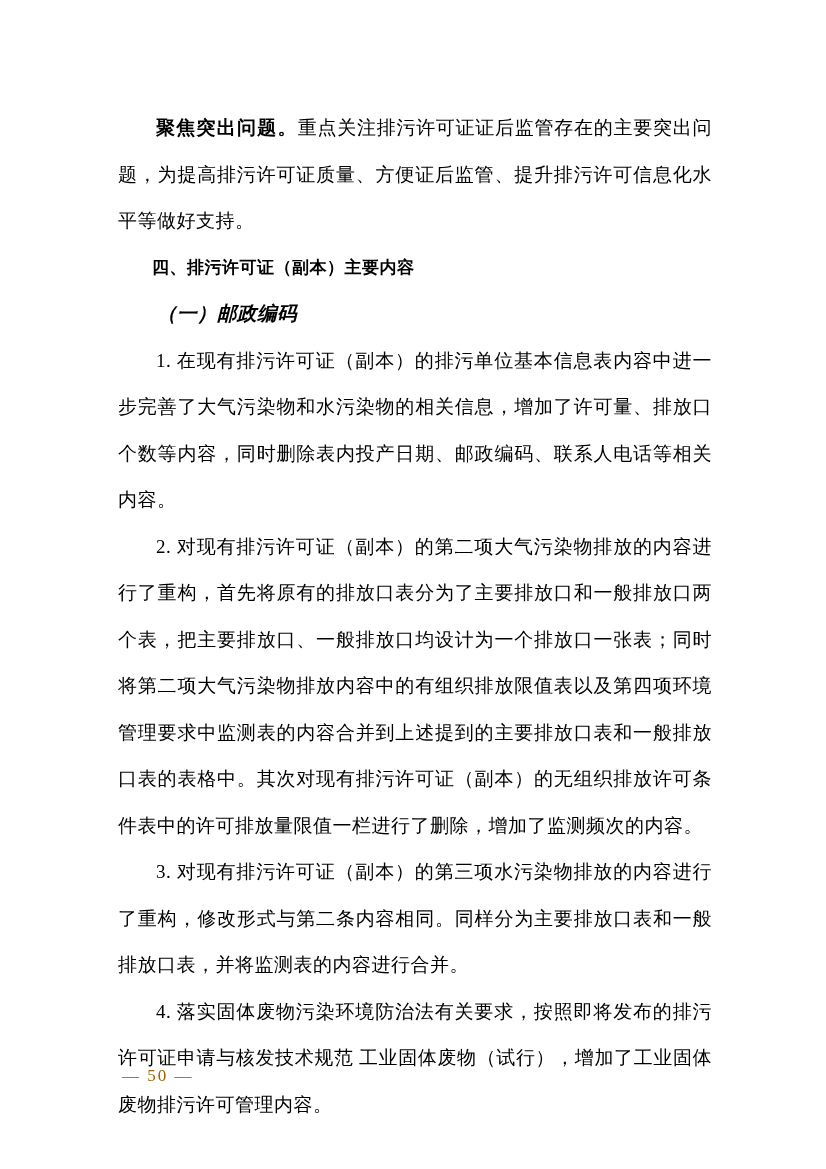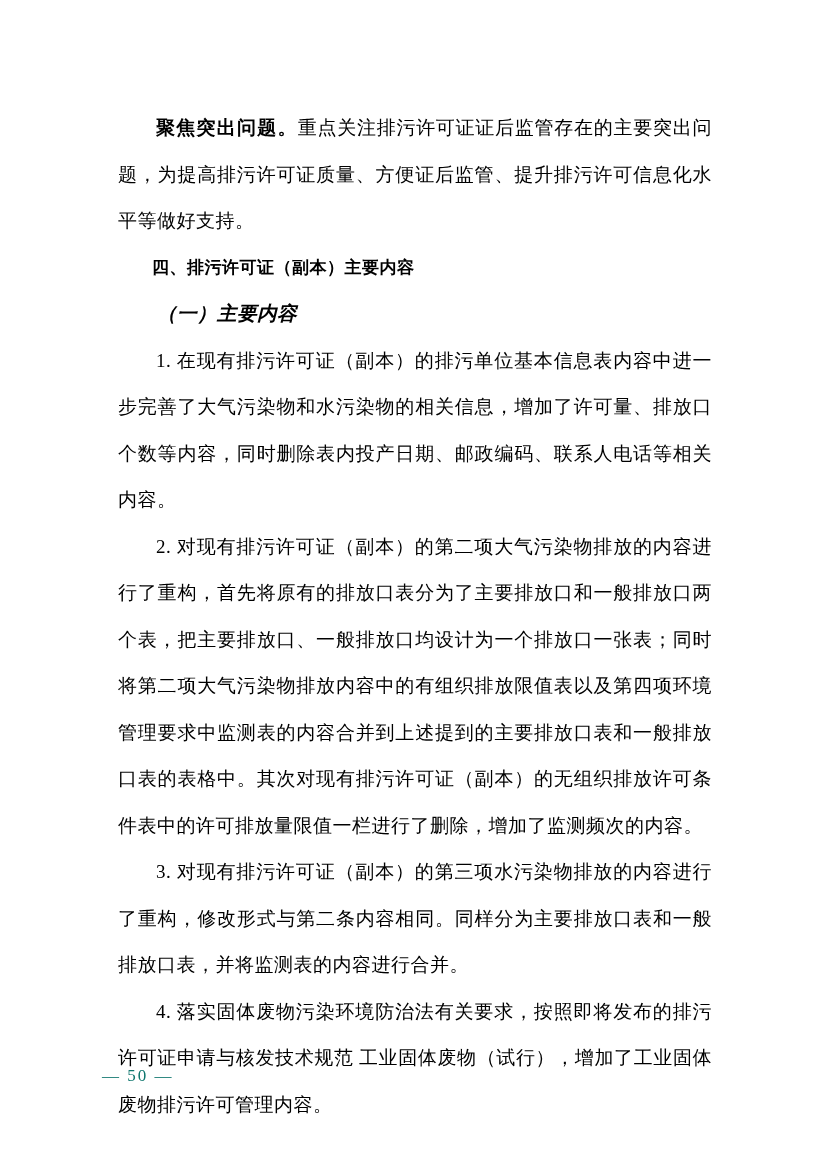--- a/index.html
+++ b/index.html
@@ -40,37 +40,37 @@
   .subsection-heading {
     font-size: 19.5px;
     line-height: 46.5px;
     font-weight: bold;
     font-style: italic;
     text-indent: 2em;
     letter-spacing: 0.5px;
   }
   .footer {
     position: absolute;
-    left: 102px;
+    left: 122px;
     top: 1066px;
     font-size: 17px;
     letter-spacing: 2px;
-    color: #0f766e;
+    color: #a16207;
   }
 </style>
 </head>
 <body>
 
 <div class="page">
 
   <p class="body-para"><span class="lead">聚焦突出问题。</span><span>重点关注排污许可证证后监管存在的主要突出问题，为提高排污许可证质量、方便证后监管、提升排污许可信息化水平等做好支持。</span></p>
 
   <div class="section-heading">四、排污许可证（副本）主要内容</div>
 
-  <div class="subsection-heading">（一）主要内容</div>
+  <div class="subsection-heading">（一）邮政编码</div>
 
   <p class="body-para">1. 在现有排污许可证（副本）的排污单位基本信息表内容中进一步完善了大气污染物和水污染物的相关信息，增加了许可量、排放口个数等内容，同时删除表内投产日期、邮政编码、联系人电话等相关内容。</p>
 
   <p class="body-para">2. 对现有排污许可证（副本）的第二项大气污染物排放的内容进行了重构，首先将原有的排放口表分为了主要排放口和一般排放口两个表，把主要排放口、一般排放口均设计为一个排放口一张表；同时将第二项大气污染物排放内容中的有组织排放限值表以及第四项环境管理要求中监测表的内容合并到上述提到的主要排放口表和一般排放口表的表格中。其次对现有排污许可证（副本）的无组织排放许可条件表中的许可排放量限值一栏进行了删除，增加了监测频次的内容。</p>
 
   <p class="body-para">3. 对现有排污许可证（副本）的第三项水污染物排放的内容进行了重构，修改形式与第二条内容相同。同样分为主要排放口表和一般排放口表，并将监测表的内容进行合并。</p>
 
   <p class="body-para">4. 落实固体废物污染环境防治法有关要求，按照即将发布的排污许可证申请与核发技术规范 工业固体废物（试行），增加了工业固体废物排污许可管理内容。</p>
 
 </div>

